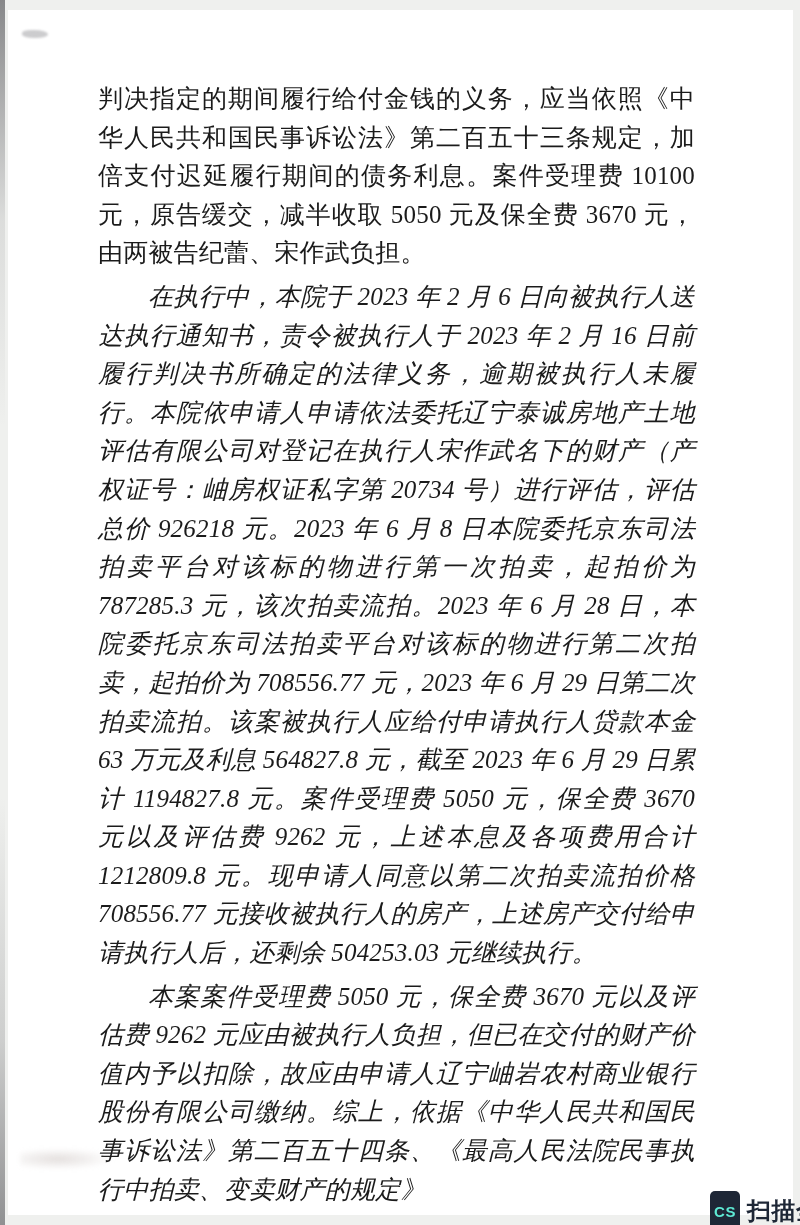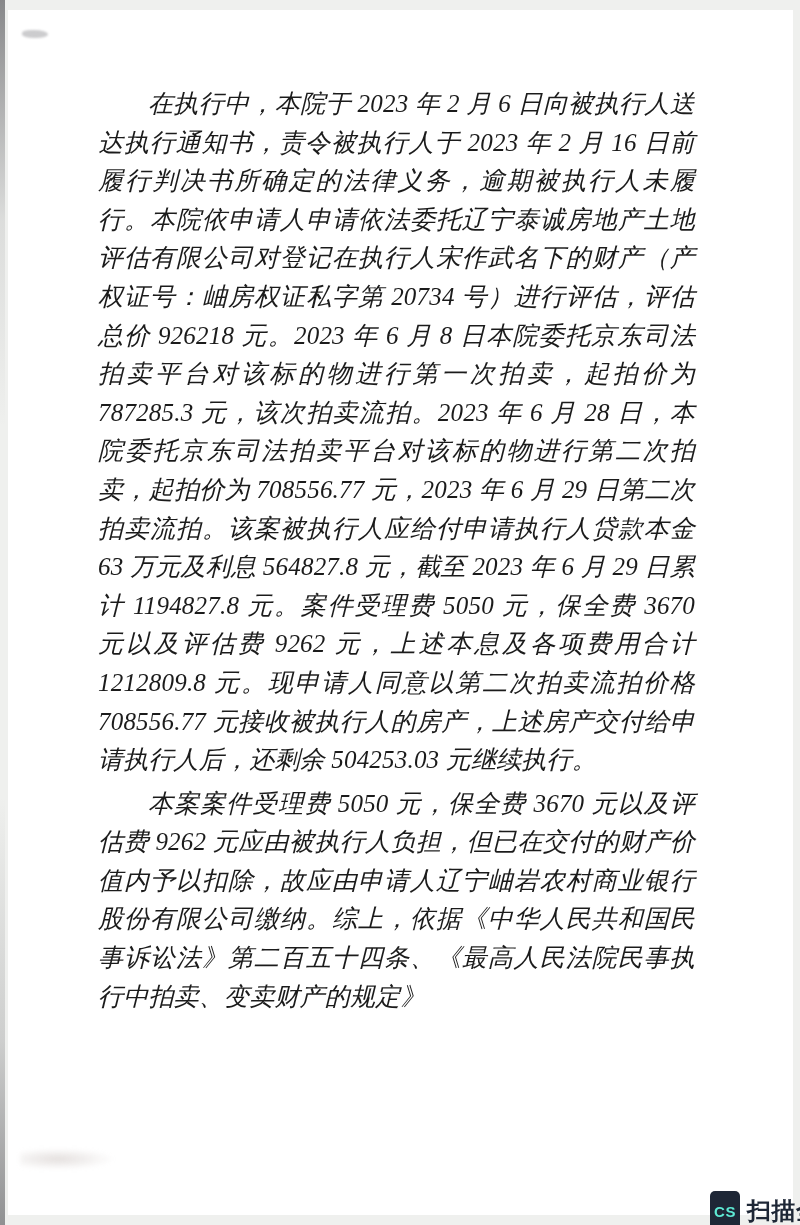--- a/index.html
+++ b/index.html
@@ -114,20 +114,21 @@
     letter-spacing: 0.5px;
   }
 </style>
 </head>
 <body>
 
 <div class="scan-bg">
 
   <div class="page">
     <div class="doc-text">
+      <p>判决指定的期间履行给付金钱的义务，应当依照《中华人民共和国民事诉讼法》第二百五十三条规定，加倍支付迟延履行期间的债务利息。案件受理费 10100 元，原告缓交，减半收取 5050 元及保全费 3670 元，由两被告纪蕾、宋作武负担。</p>
       <p class="indent">在执行中，本院于 2023 年 2 月 6 日向被执行人送达执行通知书，责令被执行人于 2023 年 2 月 16 日前履行判决书所确定的法律义务，逾期被执行人未履行。本院依申请人申请依法委托辽宁泰诚房地产土地评估有限公司对登记在执行人宋作武名下的财产（产权证号：岫房权证私字第 20734 号）进行评估，评估总价 926218 元。2023 年 6 月 8 日本院委托京东司法拍卖平台对该标的物进行第一次拍卖，起拍价为 787285.3 元，该次拍卖流拍。2023 年 6 月 28 日，本院委托京东司法拍卖平台对该标的物进行第二次拍卖，起拍价为 708556.77 元，2023 年 6 月 29 日第二次拍卖流拍。该案被执行人应给付申请执行人贷款本金 63 万元及利息 564827.8 元，截至 2023 年 6 月 29 日累计 1194827.8 元。案件受理费 5050 元，保全费 3670 元以及评估费 9262 元，上述本息及各项费用合计 1212809.8 元。现申请人同意以第二次拍卖流拍价格 708556.77 元接收被执行人的房产，上述房产交付给申请执行人后，还剩余 504253.03 元继续执行。</p>
       <p class="indent">本案案件受理费 5050 元，保全费 3670 元以及评估费 9262 元应由被执行人负担，但已在交付的财产价值内予以扣除，故应由申请人辽宁岫岩农村商业银行股份有限公司缴纳。综上，依据《中华人民共和国民事诉讼法》第二百五十四条、《最高人民法院民事执行中拍卖、变卖财产的规定》</p>
     </div>
     <div class="speck"></div>
     <div class="smudge"></div>
   </div>
 
   <div class="left-edge"></div>
 
   <div class="watermark">

